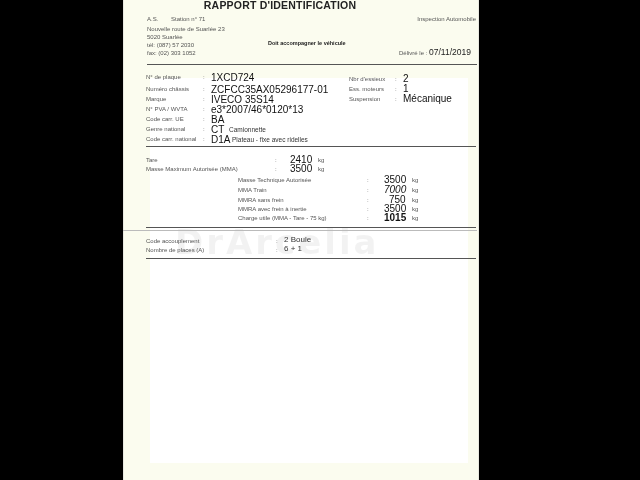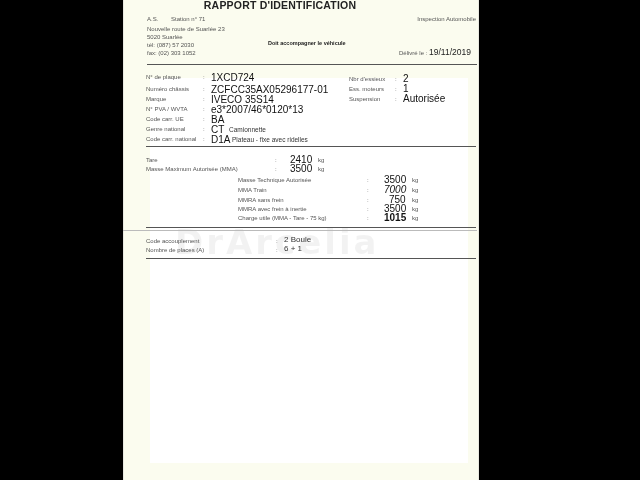--- a/index.html
+++ b/index.html
@@ -22,21 +22,21 @@
 
   <div class="abs small" style="left:23px;top:16px;">A.S.</div>
   <div class="abs small" style="left:47px;top:16px;">Station n° 71</div>
   <div class="abs small" style="left:23px;top:26px;">Nouvelle route de Suarlée 23</div>
   <div class="abs small" style="left:23px;top:34px;">5020  Suarlée</div>
   <div class="abs small" style="left:23px;top:42px;">tél: (087) 57 2030</div>
   <div class="abs small" style="left:23px;top:50px;">fax: (02) 303 1052</div>
   <div class="abs small" style="right:2px;top:16px;">Inspection Automobile</div>
   <div class="abs" style="left:144px;top:40px;font-size:5.5px;font-weight:bold;">Doit accompagner le véhicule</div>
   <div class="abs small" style="left:275px;top:50px;">Délivré le :</div>
-  <div class="abs" style="left:305px;top:47px;font-size:8.5px;">19/11/2019</div>
+  <div class="abs" style="left:305px;top:47px;font-size:8.5px;">07/11/2019</div>
   <div class="rule" style="left:23px;top:64px;width:330px;"></div>
 </div>
 
 <div class="inner-white"></div>
 <div class="watermark">DrArcelia</div>
 
 <div>
   <div class="abs small" style="left:146px;top:74px;">N° de plaque</div>
   <div class="abs val" style="left:211px;top:72px;">1XCD724</div>
   <div class="abs small" style="left:146px;top:86px;">Numéro châssis</div>
@@ -61,21 +61,21 @@
   <div class="abs small" style="left:203px;top:126px;">:</div>
   <div class="abs small" style="left:203px;top:136px;">:</div>
 </div>
 
 <div>
   <div class="abs small" style="left:349px;top:76px;">Nbr d'essieux</div>
   <div class="abs val" style="left:403px;top:73px;">2</div>
   <div class="abs small" style="left:349px;top:86px;">Ess. moteurs</div>
   <div class="abs val" style="left:403px;top:83px;">1</div>
   <div class="abs small" style="left:349px;top:96px;">Suspension</div>
-  <div class="abs val" style="left:403px;top:93px;">Autorisée</div>
+  <div class="abs val" style="left:403px;top:93px;">Mécanique</div>
   <div class="abs small" style="left:395px;top:76px;">:</div>
   <div class="abs small" style="left:395px;top:86px;">:</div>
   <div class="abs small" style="left:395px;top:96px;">:</div>
 </div>
 
 <div class="rule" style="left:146px;top:146px;width:330px;"></div>
 
 <div>
   <div class="abs small" style="left:146px;top:157px;">Tare</div>
   <div class="abs small" style="left:275px;top:157px;">:</div>

